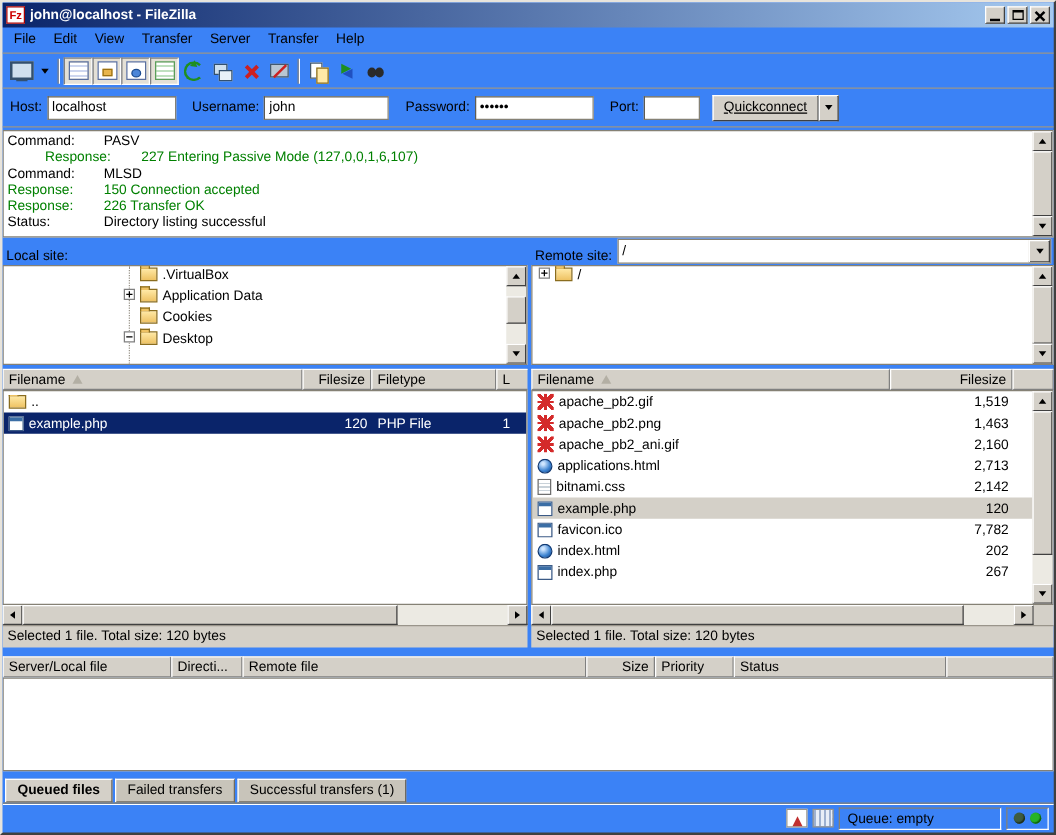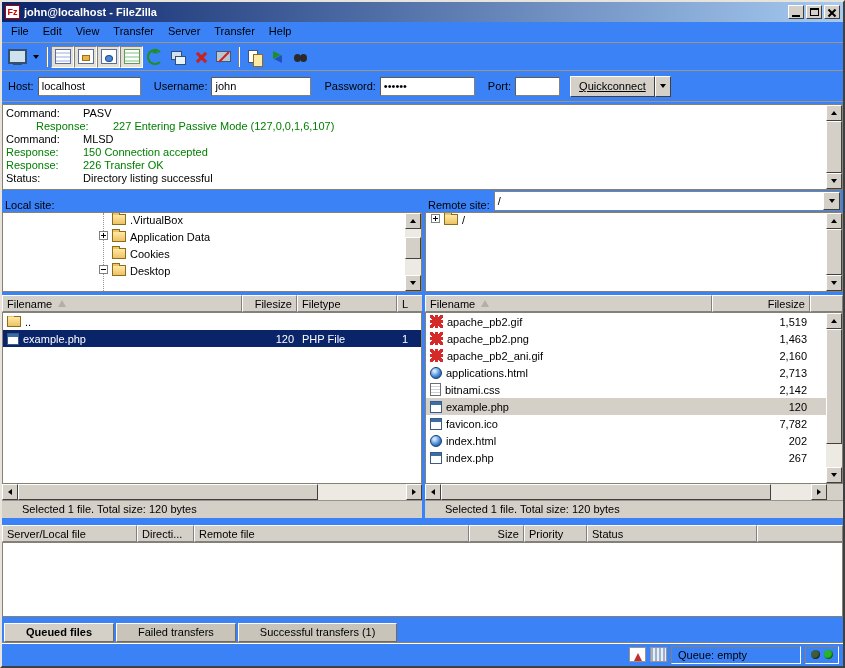--- a/index.html
+++ b/index.html
@@ -125,31 +125,31 @@
 .fcell{flex:none;display:flex;align-items:center;padding:0 4px;overflow:hidden}
 .rows-local .fcell:nth-child(1){width:240px}
 .rows-local .fcell:nth-child(2){width:55px;justify-content:flex-end}
 .rows-local .fcell:nth-child(3){width:100px}
 .rows-local .fcell:nth-child(4){width:60px}
 .rows-remote .fcell:nth-child(1){width:287px}
 .rows-remote .fcell:nth-child(2){width:98px;justify-content:flex-end}
 .frow.selected{background:#0a246a;color:#fff}
 .frow.inactive-selected{background:#d4d0c8}
 
-.statusline{height:18px;padding:2px 20px;border-top:1px solid #9a958b;background:#d4d0c8;white-space:nowrap;overflow:hidden}
+.statusline{height:18px;padding:2px 4px;border-top:1px solid #9a958b;background:#d4d0c8;white-space:nowrap;overflow:hidden}
 .qhead{margin-top:7px}
 .qhead .hcell:nth-child(1){width:135px}
 .qhead .hcell:nth-child(2){width:57px}
 .qhead .hcell:nth-child(3){width:275px}
 .qhead .hcell:nth-child(4){width:55px;justify-content:flex-end}
 .qhead .hcell:nth-child(5){width:63px}
 .qhead .hcell:nth-child(6){width:170px}
 .qbody{flex:1;background:#fff;border:1px solid #858175}
 .tabs{height:21px;flex:none;display:flex;align-items:flex-end;padding:2px 0 0 2px;gap:2px;margin-top:4px}
-.qtab{height:19px;padding:2px 21px;background:#c8c4ba;border:1px solid;border-color:#fff #6f6a60 #6f6a60 #fff;white-space:nowrap}
+.qtab{height:19px;padding:2px 9px;background:#c8c4ba;border:1px solid;border-color:#fff #6f6a60 #6f6a60 #fff;white-space:nowrap}
 .qtab.active{font-weight:bold;background:#d4d0c8}
 
 .statusbar{height:24px;flex:none;display:flex;align-items:center;justify-content:flex-end;gap:4px;padding:0 4px;border-top:1px solid #858175;box-shadow:inset 0 1px 0 #fff}
 .sb-icon{width:17px;height:15px;flex:none;border:1px solid #9a958b;background:#fff;position:relative;display:flex;align-items:center;justify-content:center}
 .sb-icon.doc::before{content:"";width:0;height:0;border:4px solid transparent;border-bottom:8px solid #c03030}
 .sb-icon.kbd{background:repeating-linear-gradient(90deg,#9db0d0 0 2px,#e8eef8 2px 4px),repeating-linear-gradient(0deg,#9db0d0 0 2px,#e8eef8 2px 5px)}
 .queue-panel{border:1px solid;border-color:#858175 #fff #fff #858175;padding:1px 6px;height:18px;display:flex;align-items:center;min-width:130px}
 .led-panel{border:1px solid;border-color:#858175 #fff #fff #858175;height:18px;display:flex;align-items:center;gap:4px;padding:0 5px}
 .led{width:9px;height:9px;border-radius:50%}
 .led.lit{background:#27b427;box-shadow:inset -1px -1px 1px #0c5c0c}

